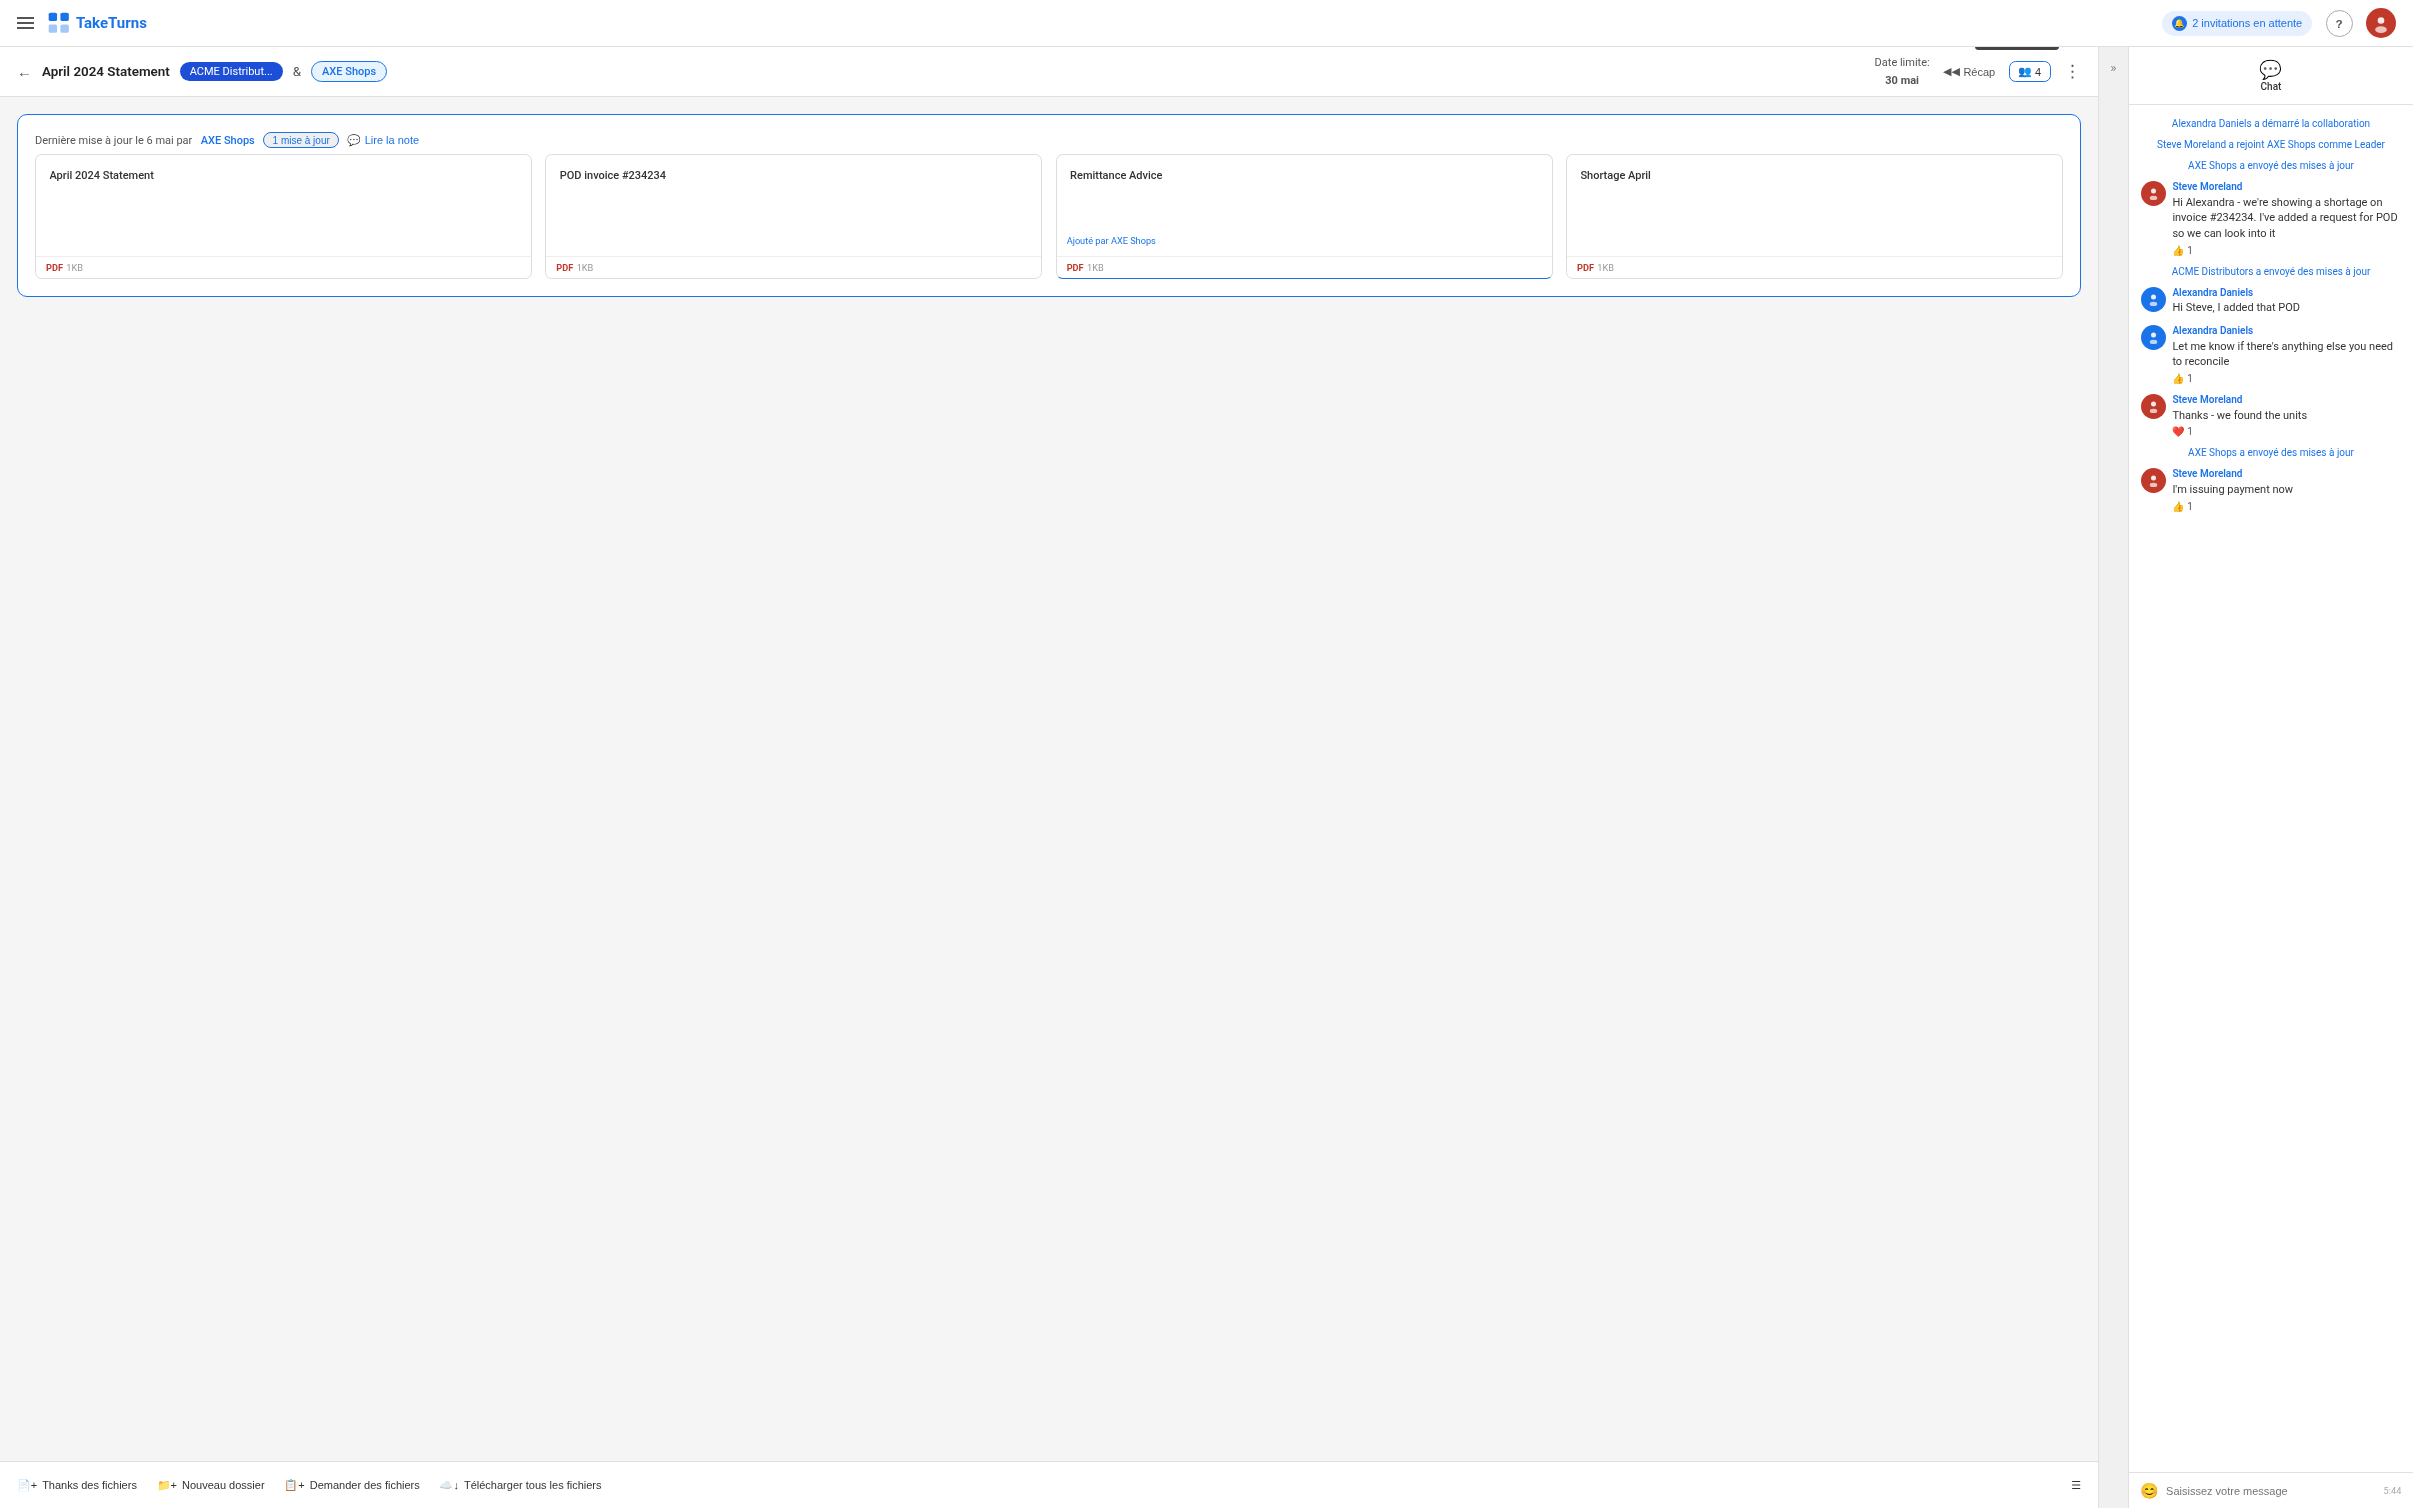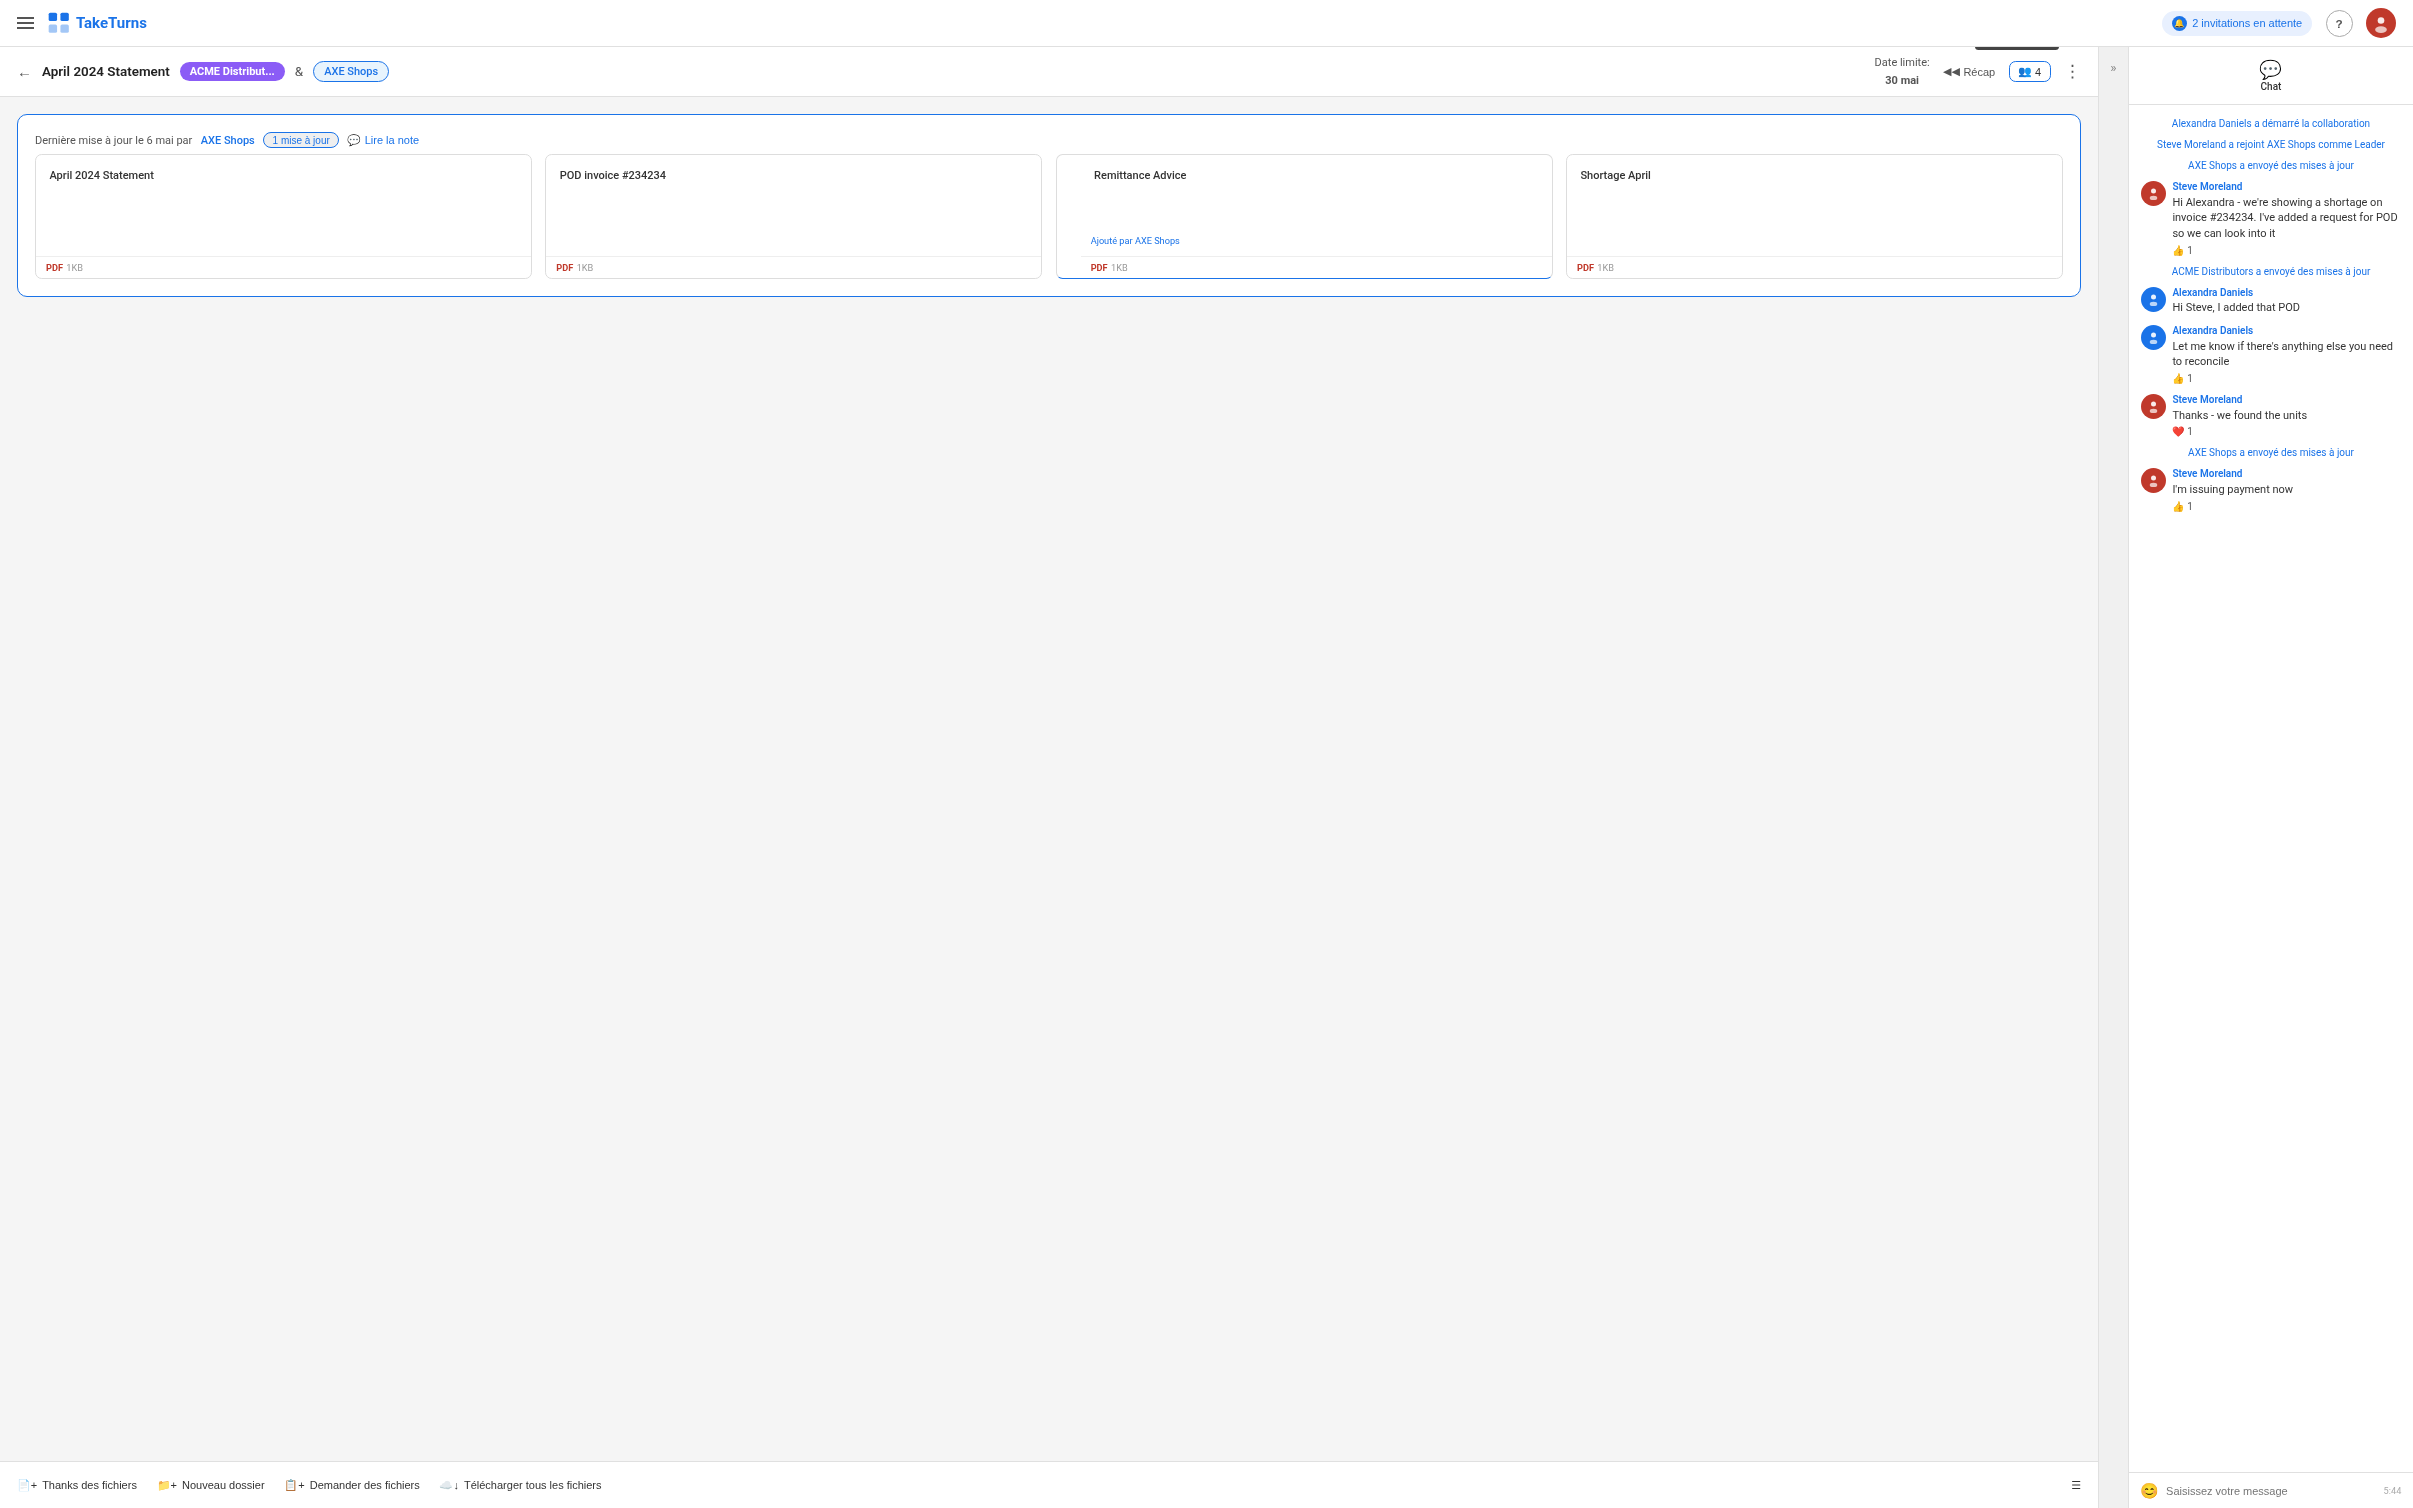--- a/index.html
+++ b/index.html
@@ -33,22 +33,22 @@
     .content-area { flex: 1; display: flex; flex-direction: column; overflow: hidden; }
 
     
     .header-bar {
       display: flex; align-items: center; gap: 10px; background: #fff;
       padding: 0 17px; height: 50px; border-bottom: 0.8px solid #e0e0e0; flex-shrink: 0;
     }
     .back-btn { background: none; border: none; cursor: pointer; color: #555; font-size: 15px; }
     .page-title { font-size: 13.4px; font-weight: 600; color: #222; }
     .company-badge {
-      background: #8b5cf6; color: #fff; border-radius: 17px;
-      padding: 3.4px 10px; font-size: 11px; font-weight: 700; cursor: pointer;
+      background: #1d4ed8; color: #fff; border-radius: 17px;
+      padding: 3.4px 10px; font-size: 11px; font-weight: 400; cursor: pointer;
     }
     .ampersand { color: #555; font-size: 13.4px; }
     .company-badge-outline {
       background: #e8f4fd; color: #1a73e8; border: 1.7px solid #1a73e8;
       border-radius: 17px; padding: 3.4px 10px; font-size: 11px; font-weight: 500; cursor: pointer;
     }
     .header-right { margin-left: auto; display: flex; align-items: center; gap: 13.4px; }
     .deadline { display: flex; align-items: center; gap: 5px; font-size: 11px; color: #555; flex-direction: column; }
     .recap-btn { display: flex; align-items: center; gap: 3.4px; background: none; border: none; cursor: pointer; font-size: 11px; color: #555; }
     .participants-btn {
@@ -74,21 +74,21 @@
     .file-card {
       border: 0.8px solid #ddd; border-radius: 6.7px; overflow: hidden; cursor: pointer;
       background: #fff;
     }
     .file-card-body { padding: 13.4px; min-height: 101px; position: relative; }
     .file-card-title { font-size: 11px; font-weight: 500; color: #333; }
     .added-by { font-size: 9.2px; color: #1a73e8; position: absolute; bottom: 10px; left: 10px; }
     .file-card-footer { border-top: 0.8px solid #eee; padding: 5px 10px; display: flex; align-items: center; gap: 3.4px; }
     .pdf-label { color: #c0392b; font-size: 9.2px; font-weight: 700; text-align: right; }
     .file-size { font-size: 9.2px; color: #999; }
-    .highlighted-border { border-bottom: 1.7px solid #1a73e8; padding-left: 24px; }
+    .highlighted-border { border-bottom: 1.7px solid #1a73e8; }
 
     
     .bottom-toolbar {
       display: flex; align-items: center; gap: 20px; background: #fff;
       padding: 0 17px; height: 47px; border-top: 0.8px solid #e0e0e0; flex-shrink: 0;
     }
     .toolbar-btn { display: flex; align-items: center; gap: 5px; background: none; border: none; cursor: pointer; font-size: 11px; color: #333; }
     .toolbar-right { margin-left: auto; }
 
     

